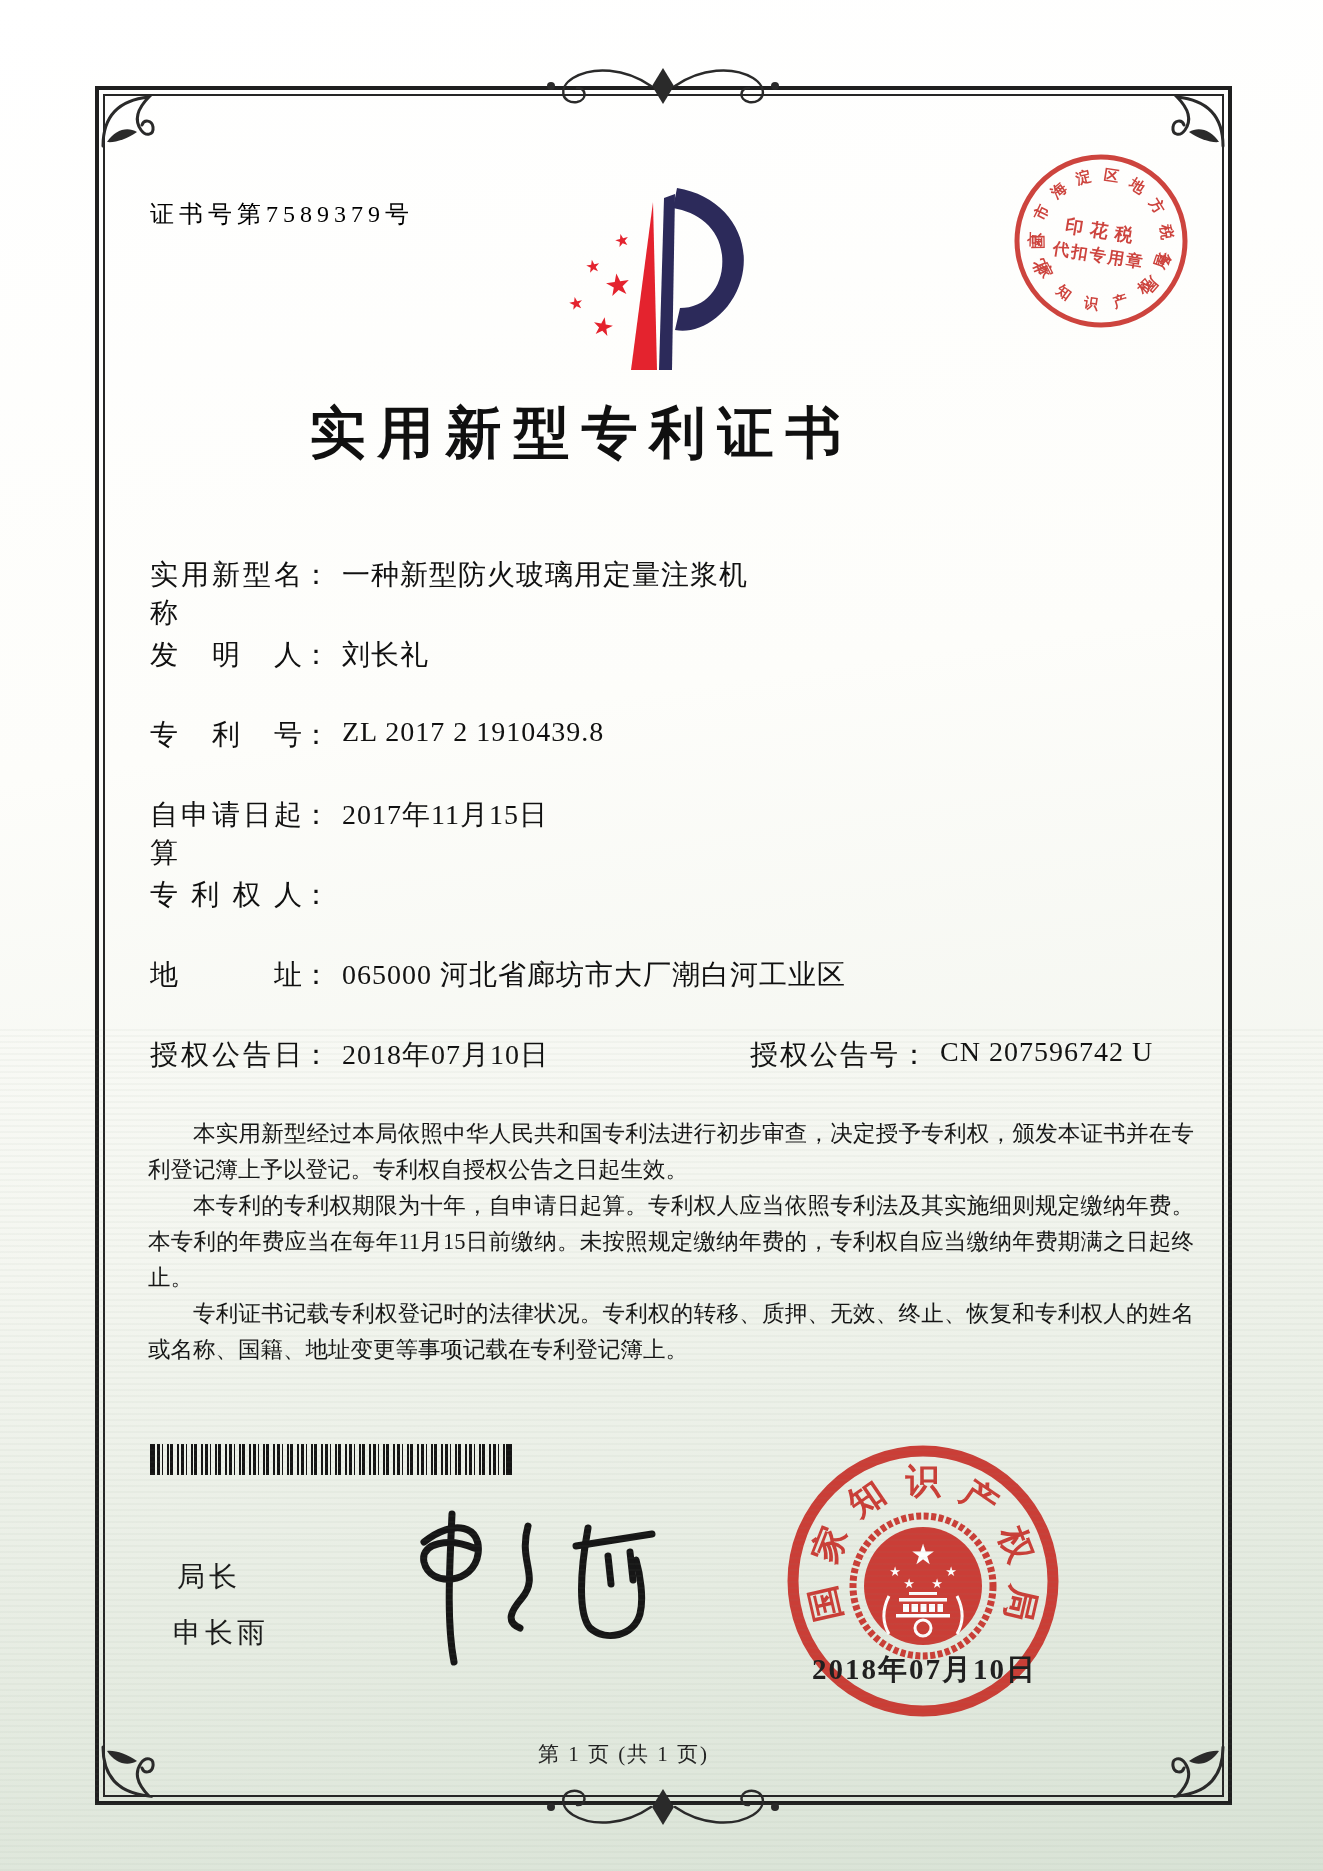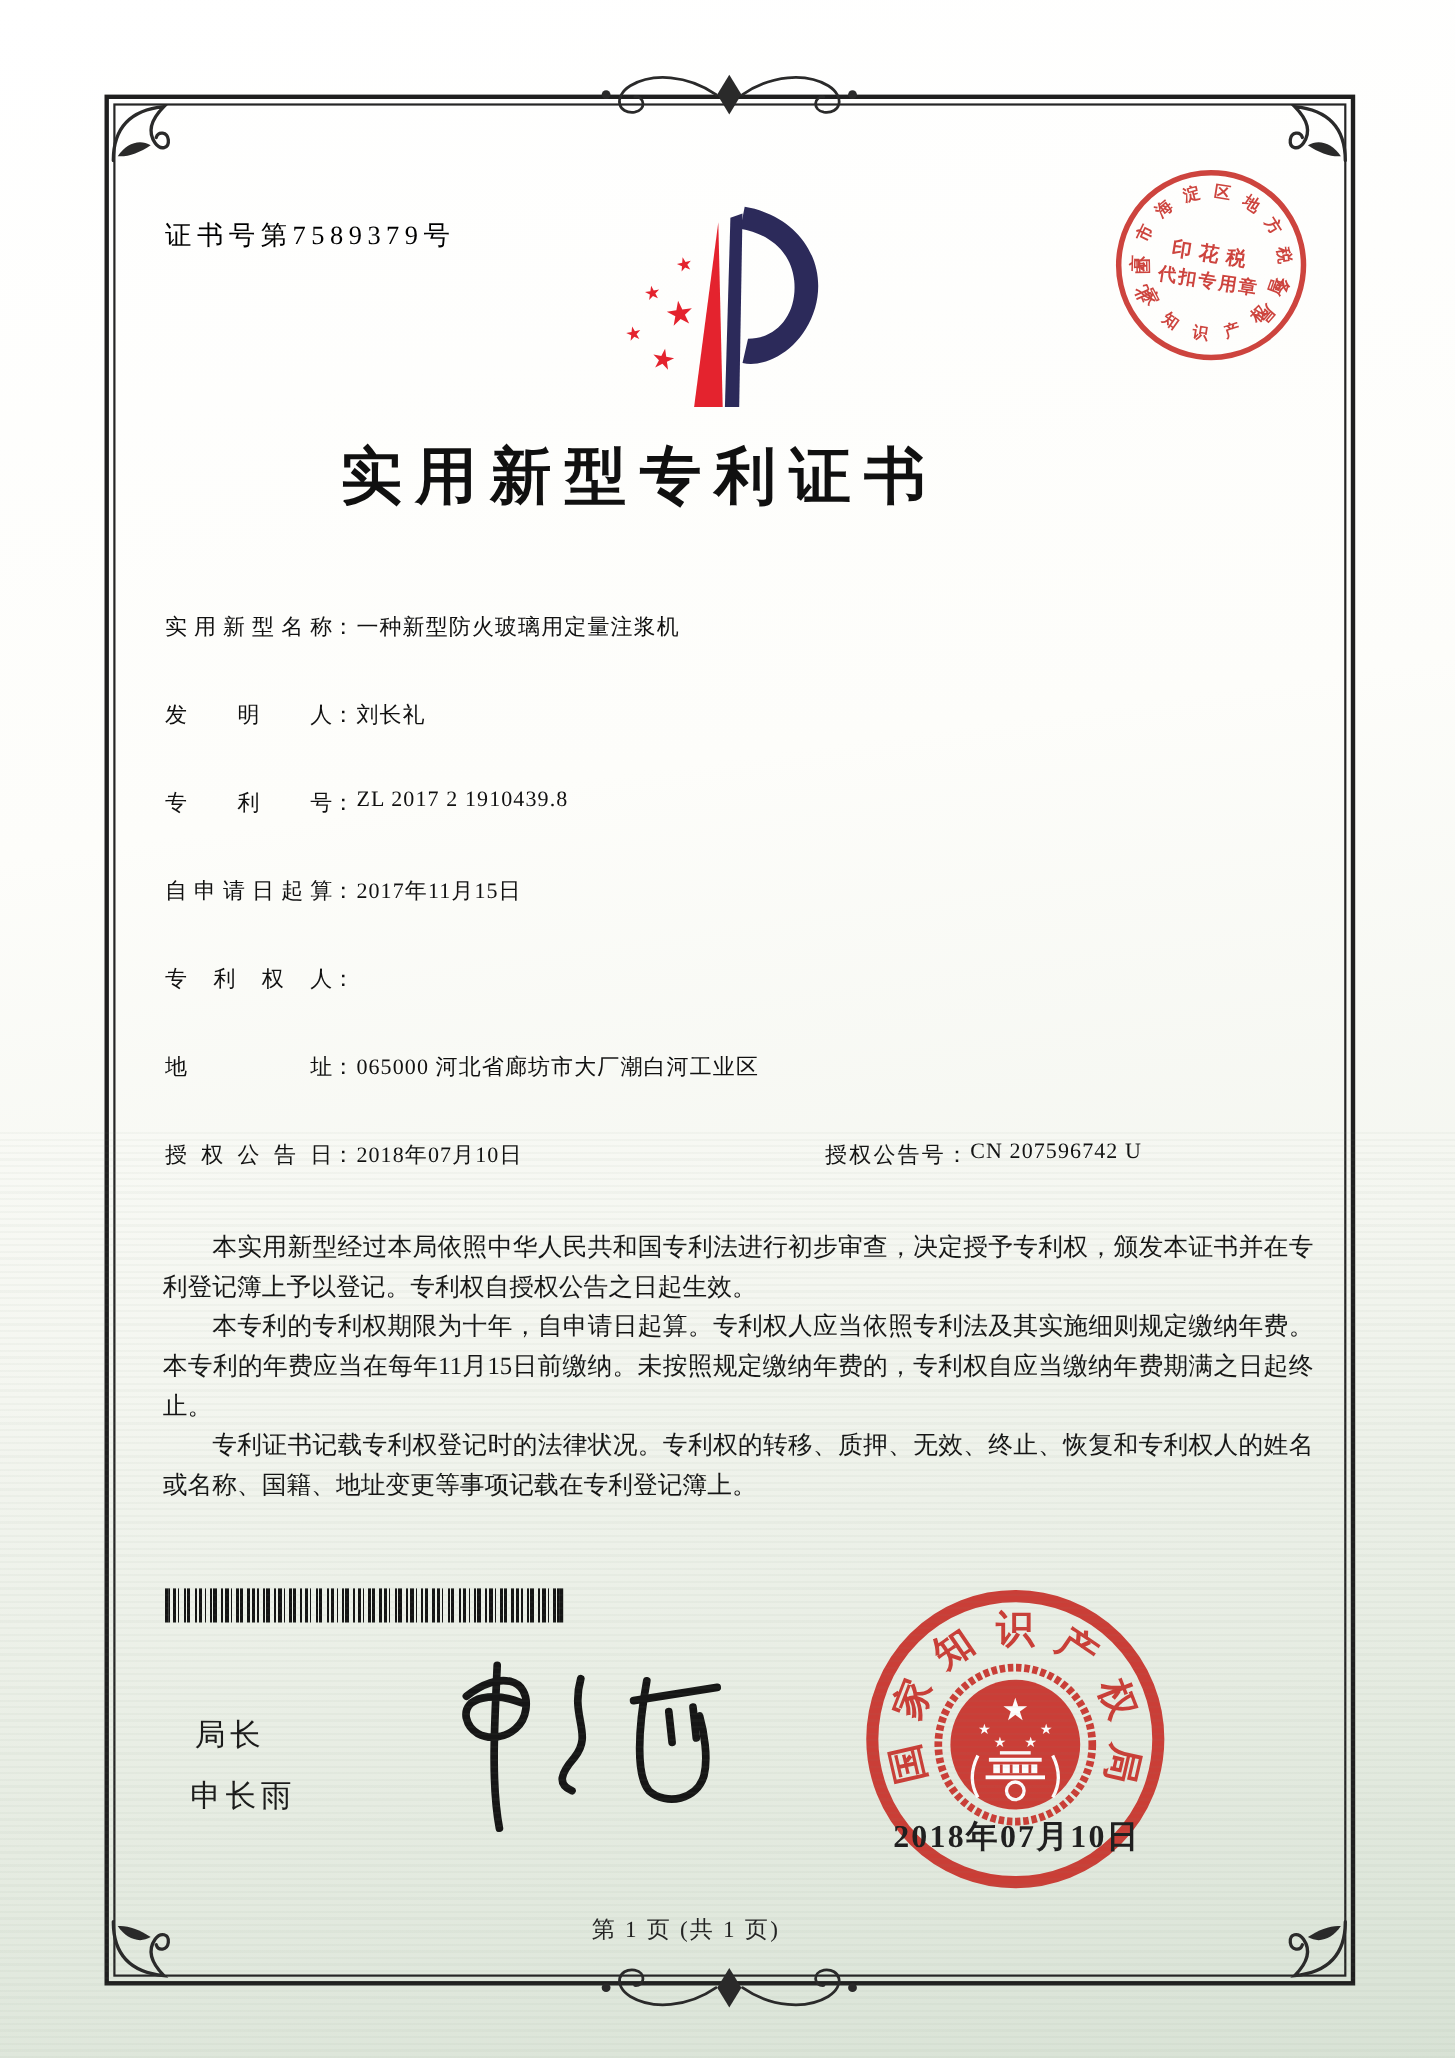--- a/index.html
+++ b/index.html
@@ -27,25 +27,25 @@
   .orn-top{ left:533px; top:60px; }
   .orn-bottom{ left:533px; top:1781px; transform:scaleY(-1); }
   
   .cert-no{ position:absolute; left:150px; top:198px; font-size:24px; letter-spacing:5px; color:#000000; }
   .logo{ position:absolute; left:556px; top:180px; }
   .tax-stamp{ position:absolute; left:1008px; top:148px; transform:rotate(9deg); opacity:.92; }
   .title{ position:absolute; left:0; right:0; top:396px; text-align:center;
           font-size:56px; font-weight:700; letter-spacing:12px; color:#101010;
           transform:translateX(-80px); }
   
-  .fields{ position:absolute; left:150px; top:556px; width:1044px; font-size:20px; color:#111; }
+  .fields{ position:absolute; left:150px; top:556px; width:1044px; font-size:28px; color:#111; }
   .frow{ height:80px; display:flex; align-items:flex-start; }
   .flabel{ display:inline-block; width:152px; text-align:justify; text-align-last:justify; }
   .fcolon{ margin:0 2px 0 0; }
-  .fvalue{ letter-spacing:1px; }
+  .fvalue{ margin-left:10px; letter-spacing:1px; }
   .grant-left{ display:flex; width:600px; }
   .grant-right{ display:flex; }
   .grant-right .flabel{ width:auto; letter-spacing:2px; }
   
   .paras{ position:absolute; left:148px; top:1116px; width:1046px;
           font-size:22.5px; line-height:36px; text-align:justify; color:#151515; }
   .paras p{ text-indent:2em; }
   
   .barcode{ position:absolute; left:150px; top:1444px; width:362px; height:31px;
     background:repeating-linear-gradient(90deg,

